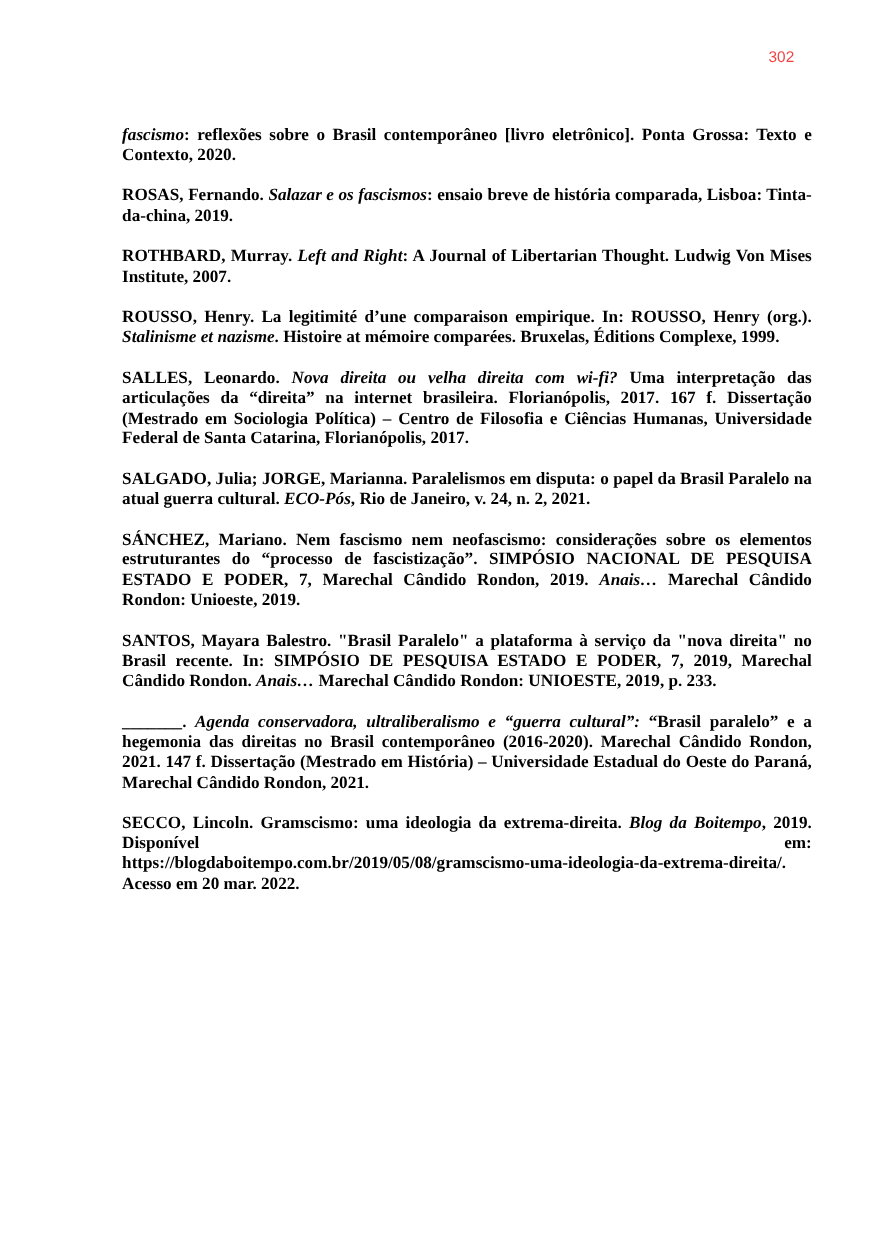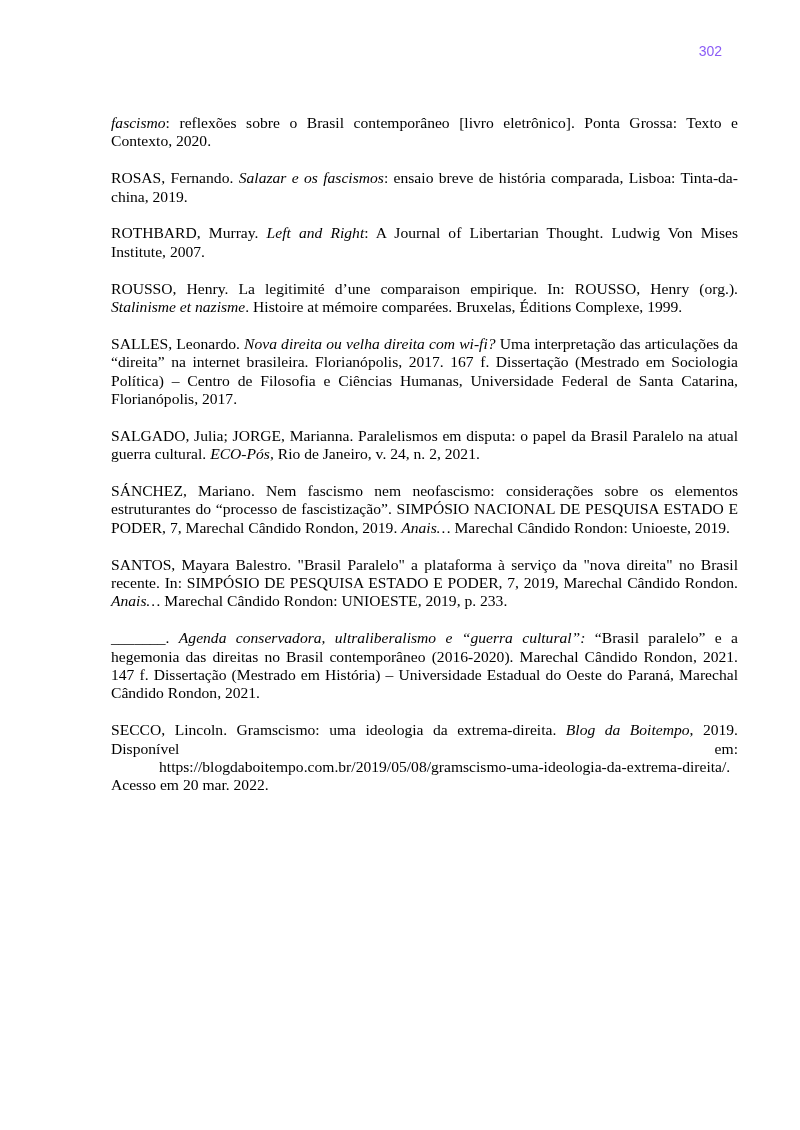--- a/index.html
+++ b/index.html
@@ -15,44 +15,44 @@
     font-family: "Liberation Serif", serif;
     overflow: hidden;
   }
   .page-number {
     position: absolute;
     top: 43px;
     right: 78px;
     font-family: "Liberation Sans", sans-serif;
     font-size: 14px;
     line-height: 16px;
-    color: #8b5cf6;
+    color: #ef4444;
   }
   .references {
     position: absolute;
     left: 111px;
     top: 114px;
     width: 627px;
     font-size: 15.6px;
     line-height: 18.4px;
     text-align: justify;
     hyphens: none;
     -webkit-hyphens: none;
     word-spacing: normal;
   }
   .reference {
     margin: 0 0 18.4px 0;
     padding: 0;
+    font-weight: bold;
   }
   .italic {
     font-style: italic;
   }
   .nowrap {
     white-space: nowrap;
-    margin-left: 48px;
   }
 </style>
 </head>
 <body>
 
 <div class="page-number">302</div>
 
 <div class="references">
     <p class="reference"><span class="italic">fascismo</span><span>: reflexões sobre o Brasil contemporâneo [livro eletrônico]. Ponta Grossa: Texto e Contexto, 2020.</span></p>
     <p class="reference"><span>ROSAS, Fernando. </span><span class="italic">Salazar e os fascismos</span><span>: ensaio breve de história comparada, Lisboa: Tinta-da-china, 2019.</span></p>

